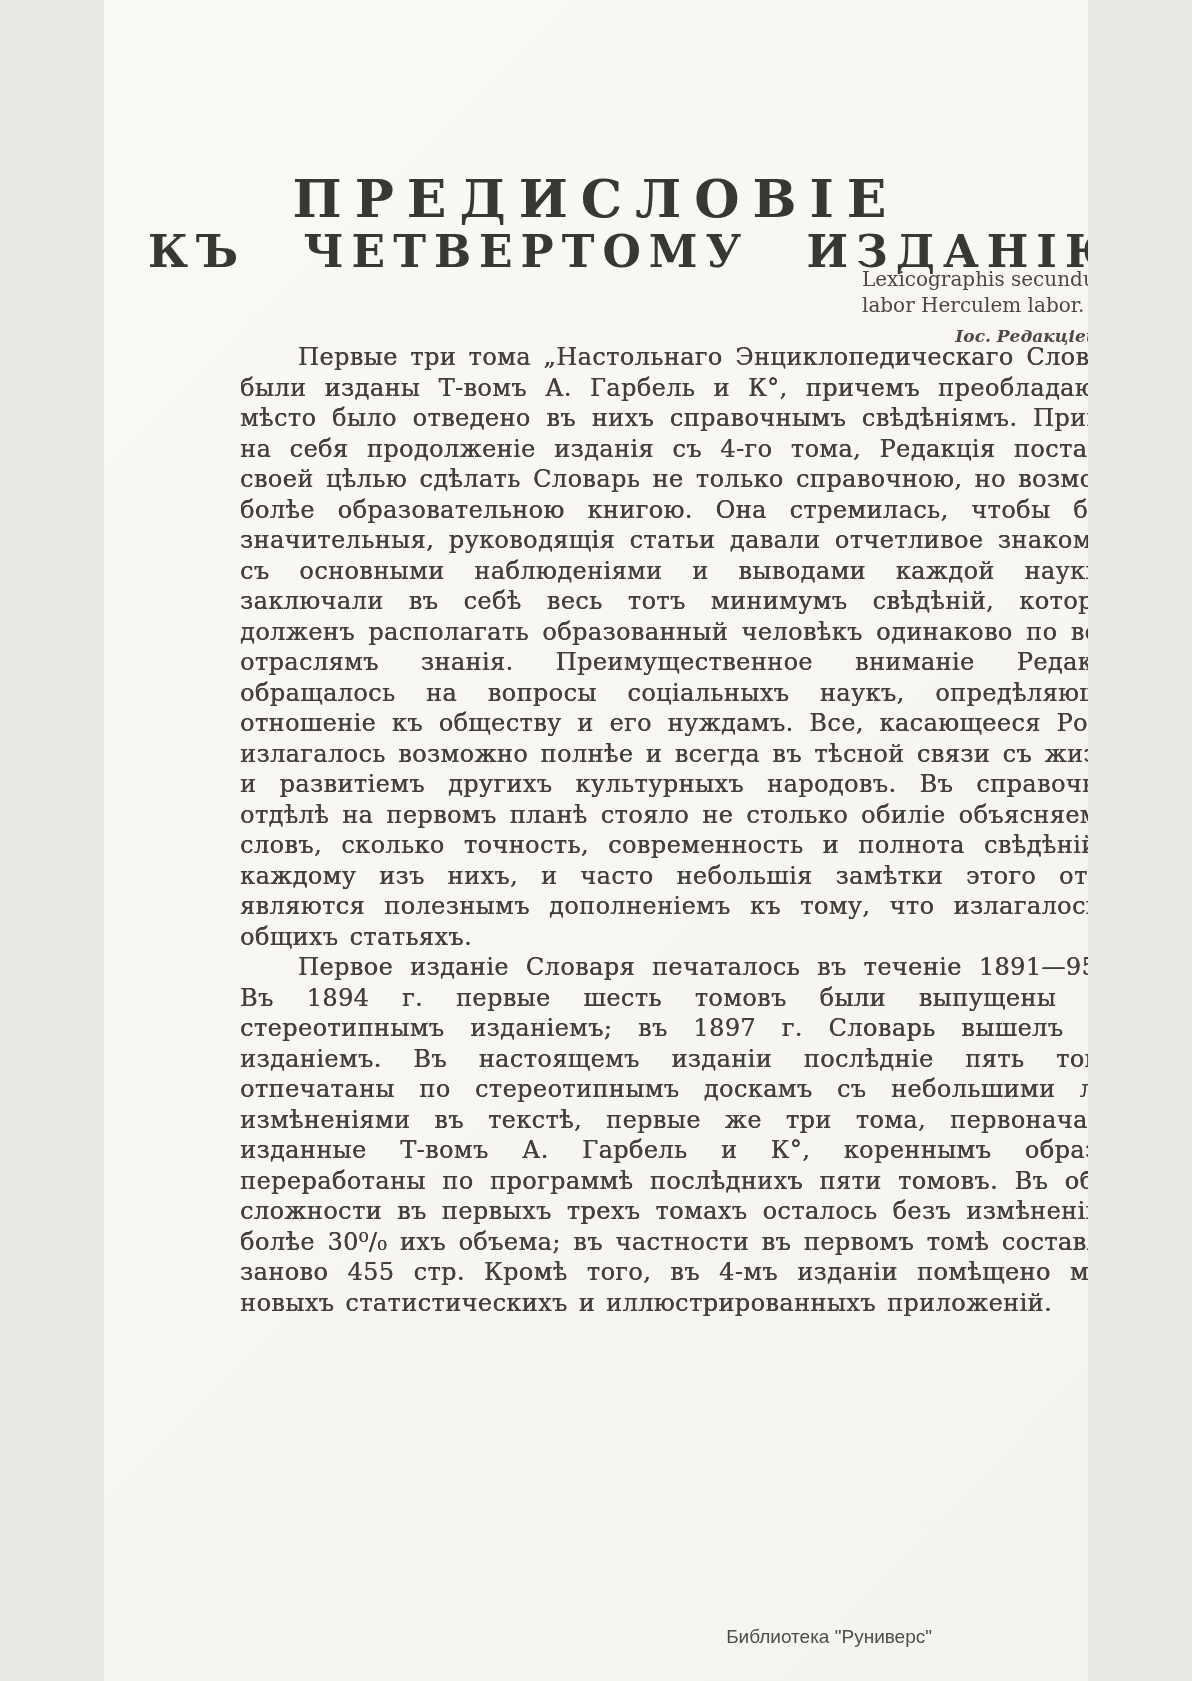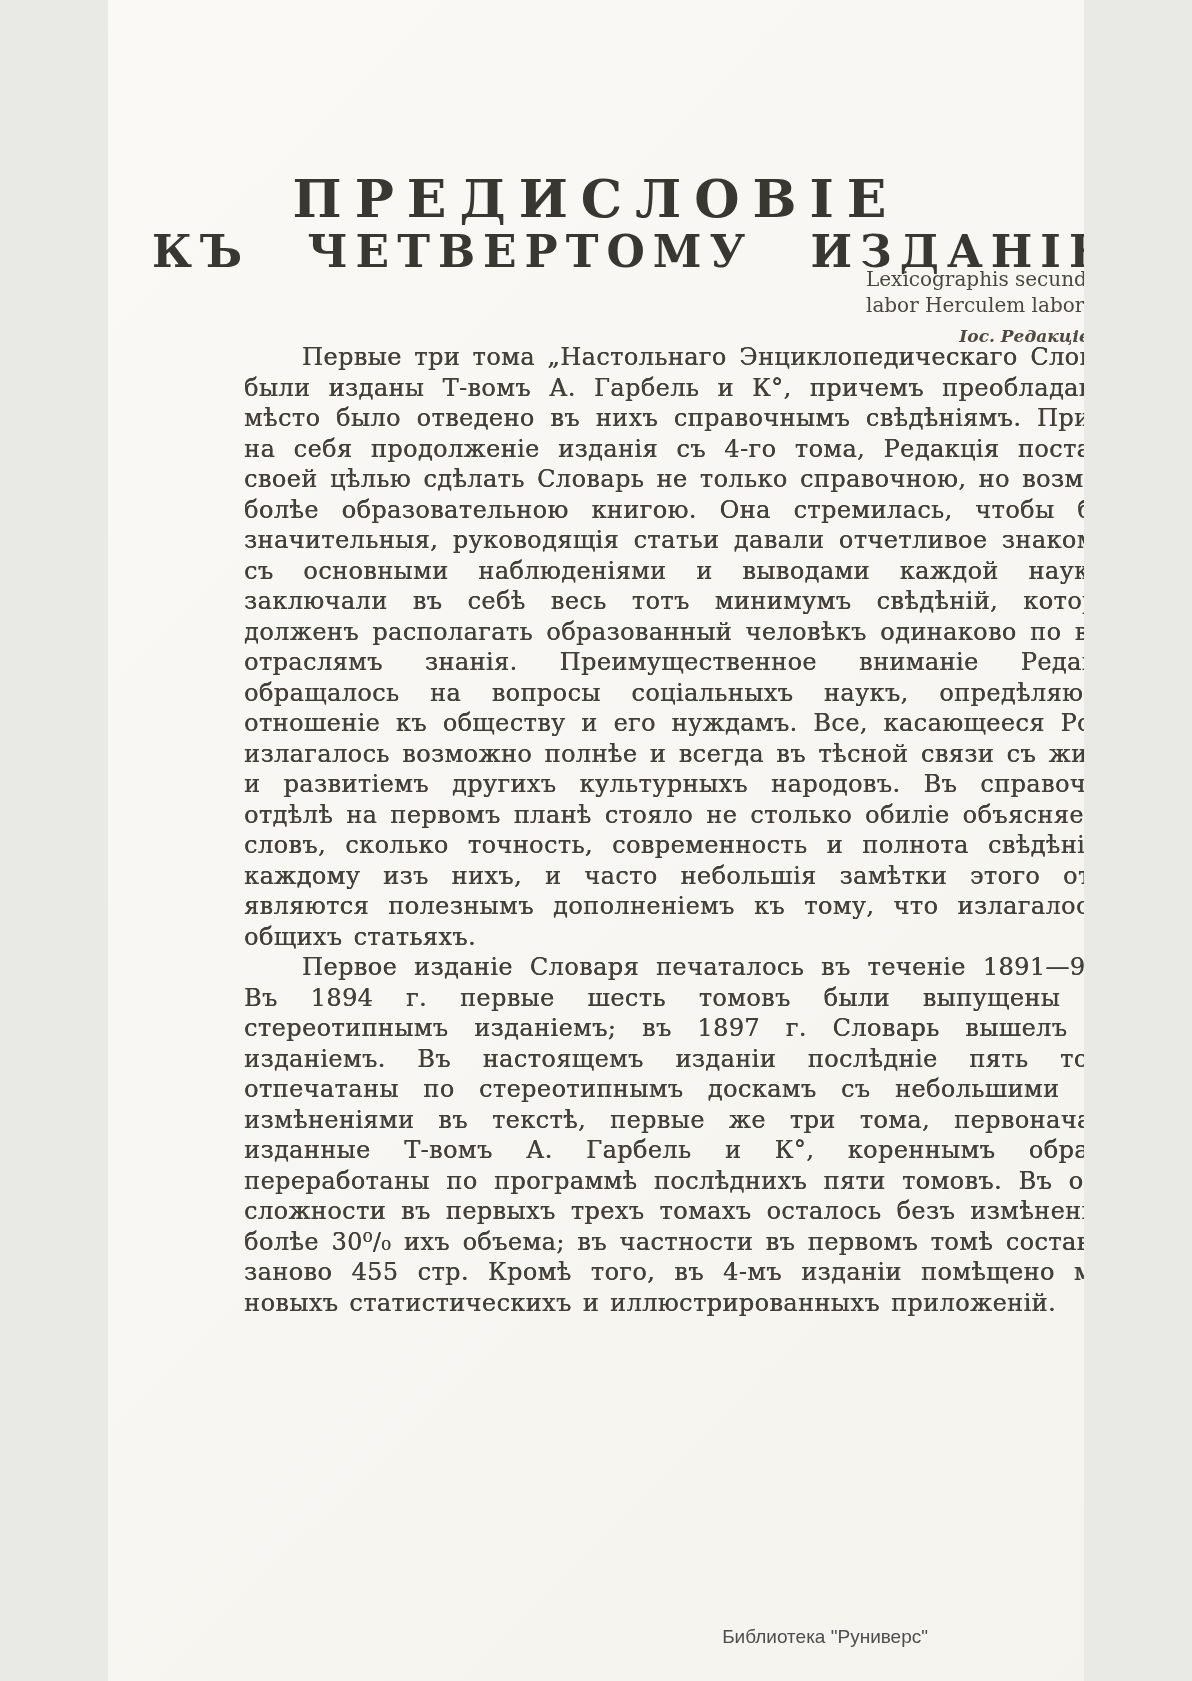--- a/index.html
+++ b/index.html
@@ -9,20 +9,21 @@
   }
   .page {
     position: relative;
     width: 976px;
     height: 1681px;
     margin: 0 auto;
     background: linear-gradient(135deg, #faf9f6 0%, #f7f6f2 55%, #f4f3ee 100%);
     overflow: hidden;
     font-family: "DejaVu Serif", serif;
     color: #423f38;
+    padding-left: 8px;
   }
   .title-line1 {
     position: absolute;
     top: 168px;
     left: 0;
     width: 100%;
     text-align: center;
     font-size: 52px;
     font-weight: 700;
     letter-spacing: 13px;

